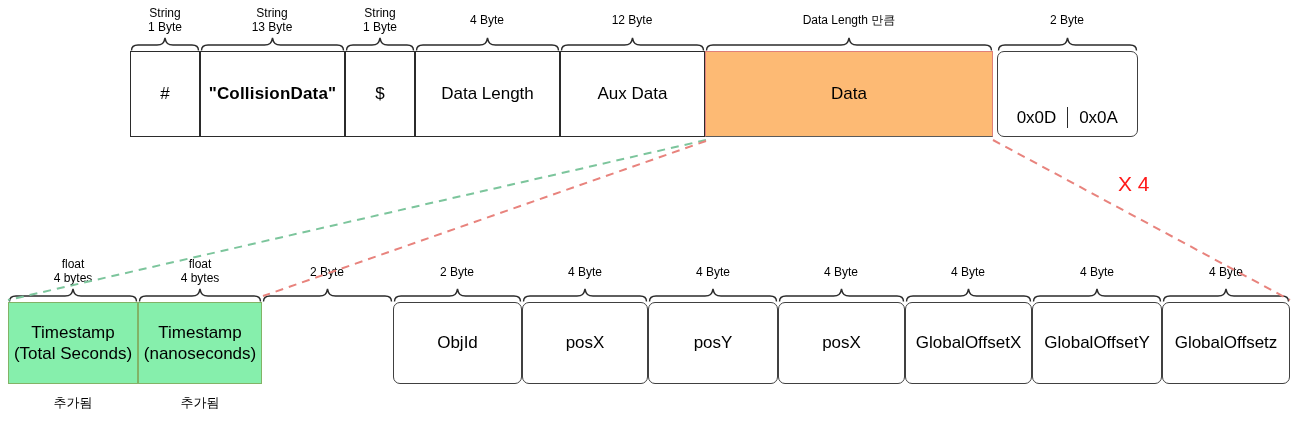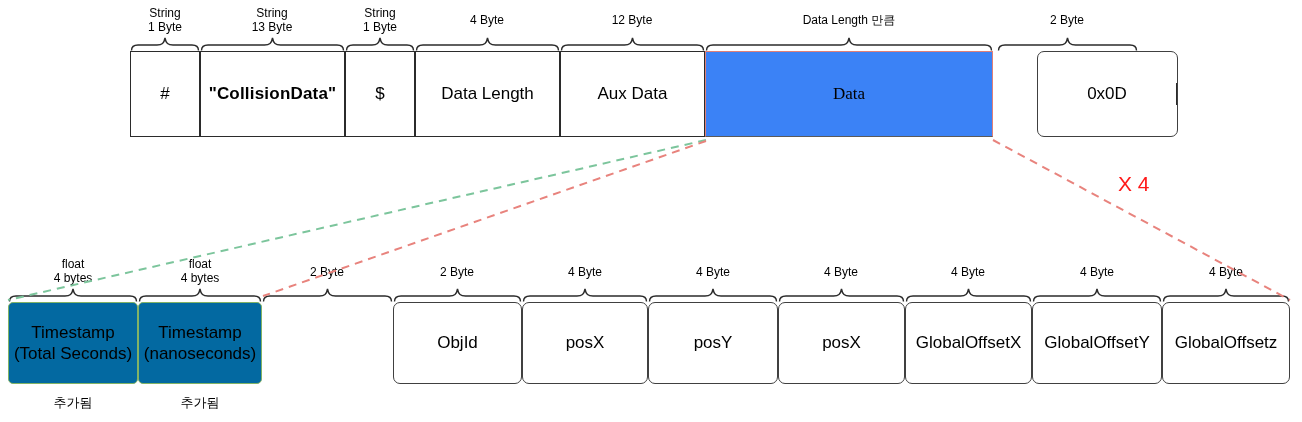--- a/index.html
+++ b/index.html
@@ -9,26 +9,26 @@
   .box{
     position:absolute;box-sizing:border-box;
     border:1.4px solid #2b2b2b;background:#fff;
     display:flex;align-items:center;justify-content:center;
     text-align:center;font-size:17px;line-height:1.25;
   }
   .box .lbl{white-space:pre-line;}
   .bold{font-weight:bold;letter-spacing:0.2px;}
   .rounded{border-radius:7px;border-color:#404040;}
   .data-box{
-    background:#3b82f6;border:1.6px solid #e08078;border-bottom-color:#5a5a5a;font-family:Liberation Serif, serif;
+    background:#fdba74;border:1.6px solid #e08078;border-bottom-color:#5a5a5a;
   }
   .added-box{
-    background:#0369a1;border:1.4px solid #82b366;border-radius:5px;
+    background:#86efac;border:1.4px solid #82b366;border-radius:0;
   }
-  .trailer{display:flex;align-items:center;padding:0;margin-left:40px;}
+  .trailer{display:flex;align-items:flex-end;padding:8px;}
   .trailer-cell{flex:1;display:flex;align-items:center;justify-content:center;}
   .trailer-cell.first{border-right:1.4px solid #2b2b2b;}
 
   .size-label{
     position:absolute;text-align:center;font-size:12px;line-height:1.18;
     white-space:pre-line;
   }
   .note{position:absolute;text-align:center;font-size:13px;}
   .brace{position:absolute;overflow:visible;}
   .repeat-label{position:absolute;font-size:21px;color:#ff1a1a;}
@@ -86,20 +86,23 @@
     </div>
   <div class="box" style="left:560px;top:51px;width:145px;height:86px">
     <span class="lbl">Aux Data</span>
     </div>
   <div class="box data-box" style="left:705px;top:51px;width:288px;height:86px">
     <span class="lbl">Data</span>
     </div>
   <div class="box rounded trailer" style="left:997px;top:51px;width:141px;height:86px">
     <span class="trailer-cell first">
         <span class="lbl">0x0D</span>
+      </span>
+    <span class="trailer-cell">
+        <span class="lbl">0x0A</span>
       </span>
   </div>
 
   <div class="size-label" style="left:-17px;top:257px;width:180px">float
 4 bytes</div>
   <div class="size-label" style="left:110px;top:257px;width:180px">float
 4 bytes</div>
   <div class="size-label" style="left:237px;top:265px;width:180px">2 Byte</div>
   <div class="size-label" style="left:367px;top:265px;width:180px">2 Byte</div>
   <div class="size-label" style="left:495px;top:265px;width:180px">4 Byte</div>

